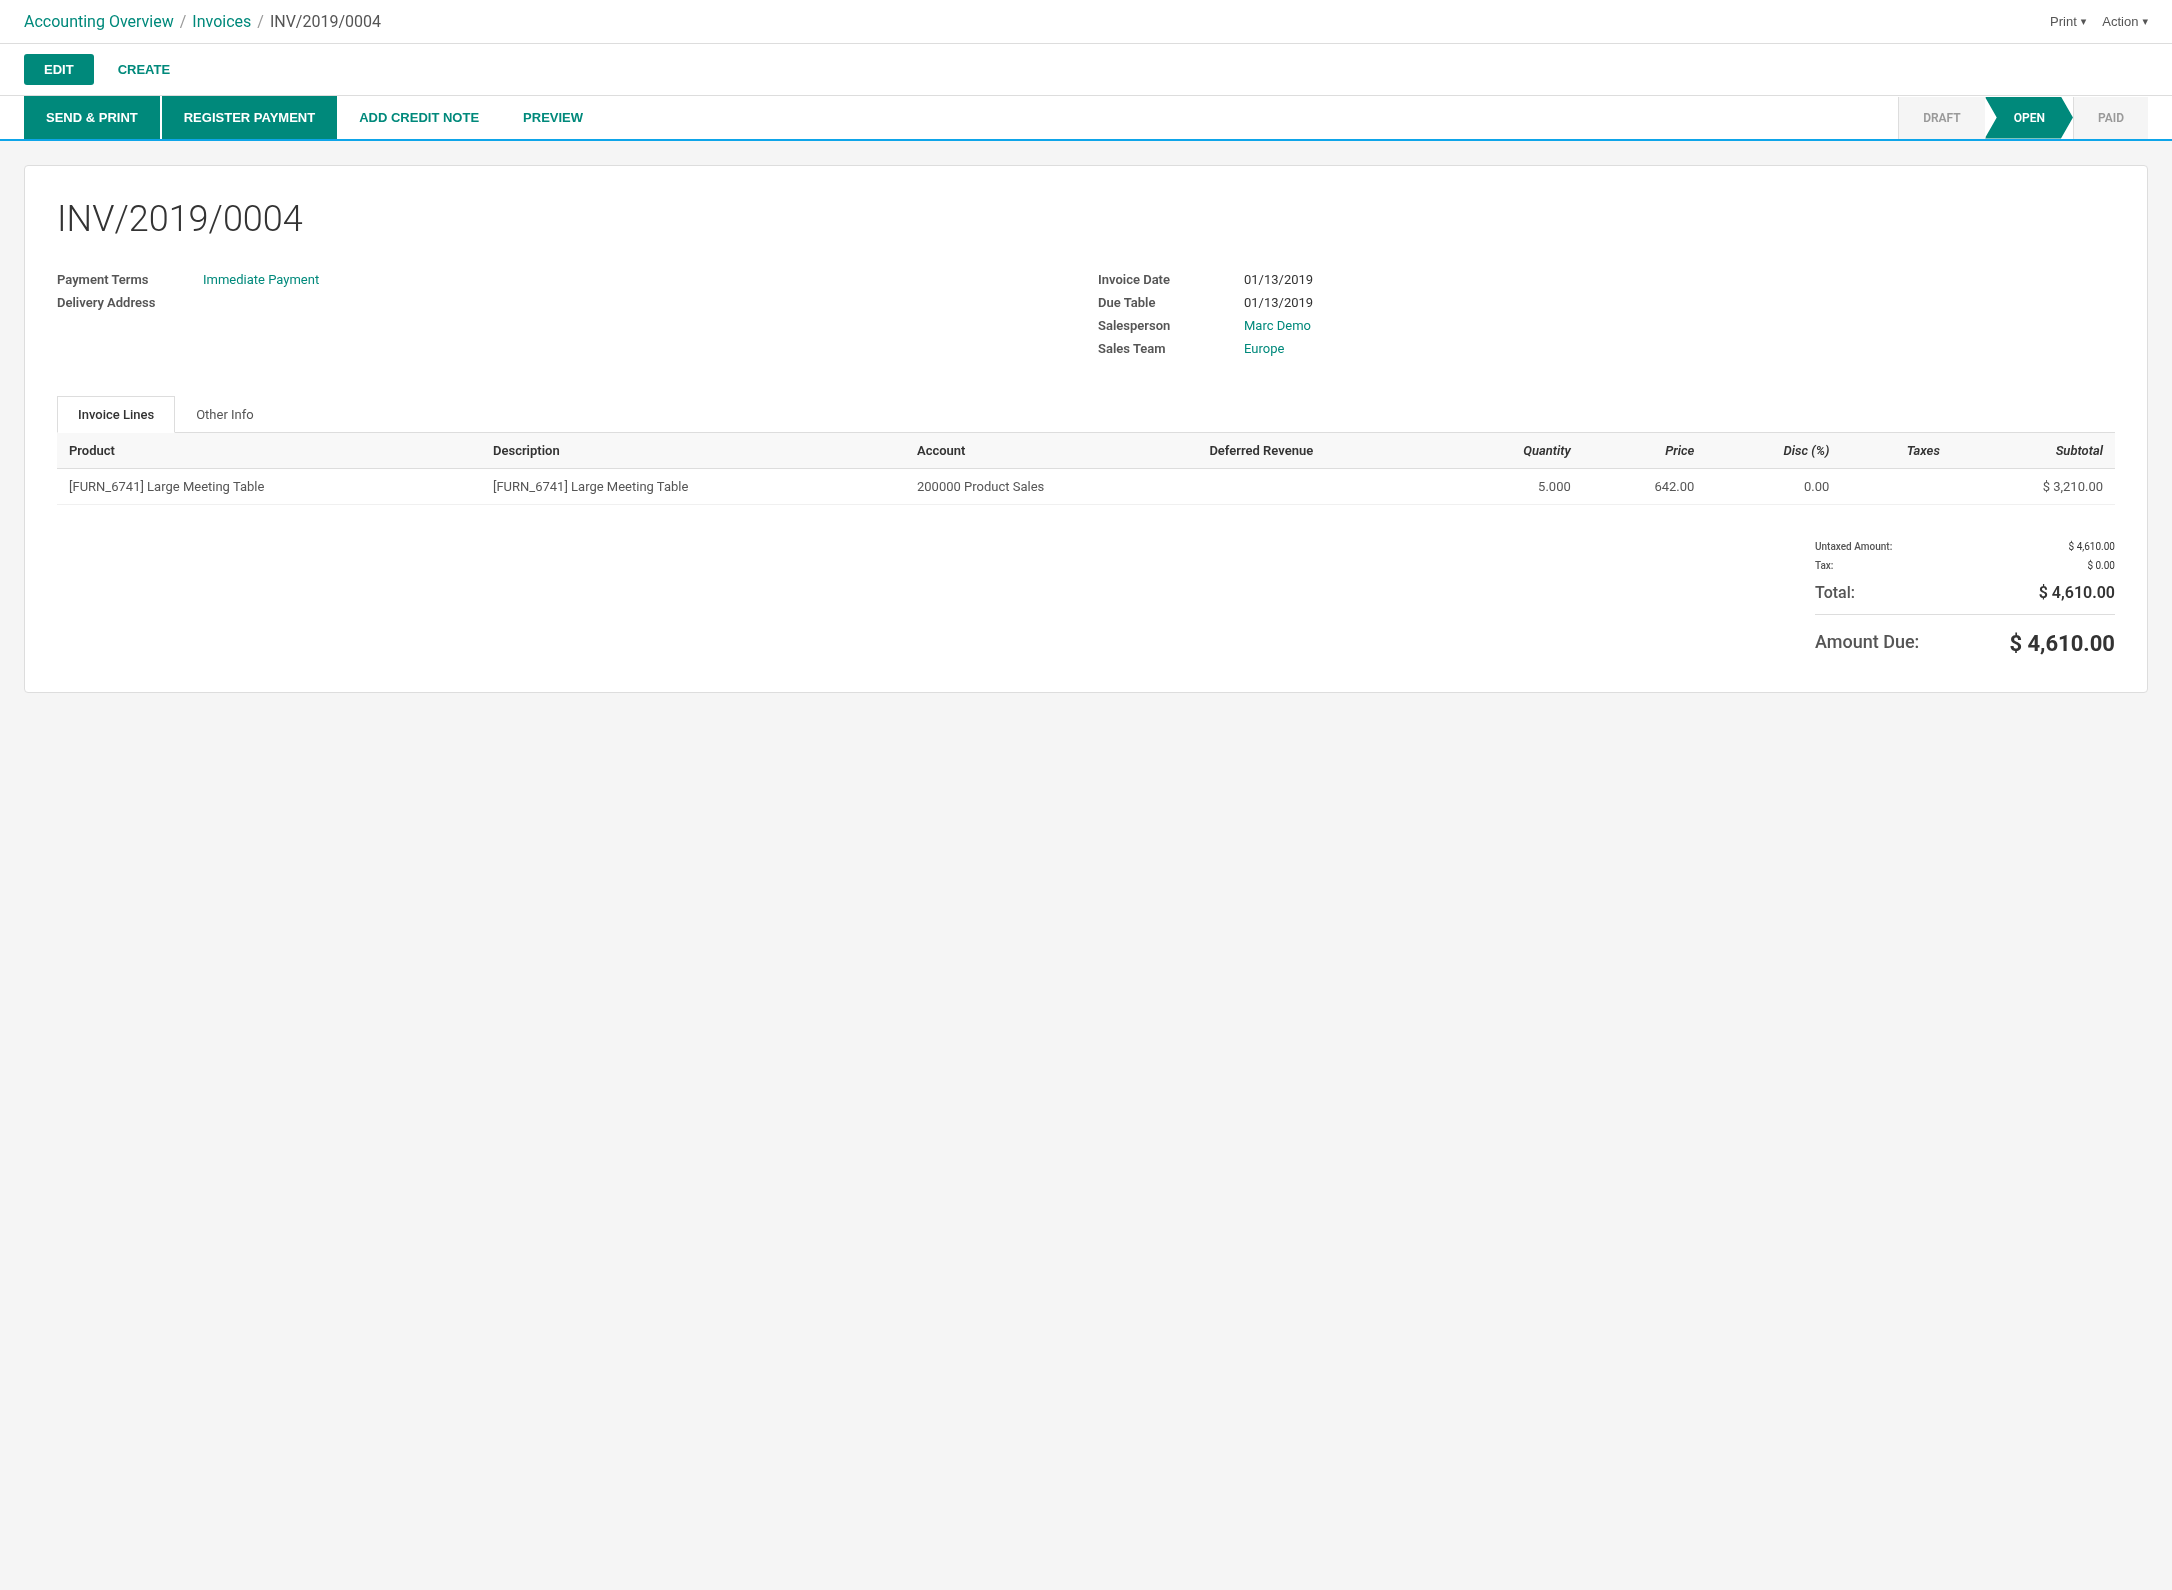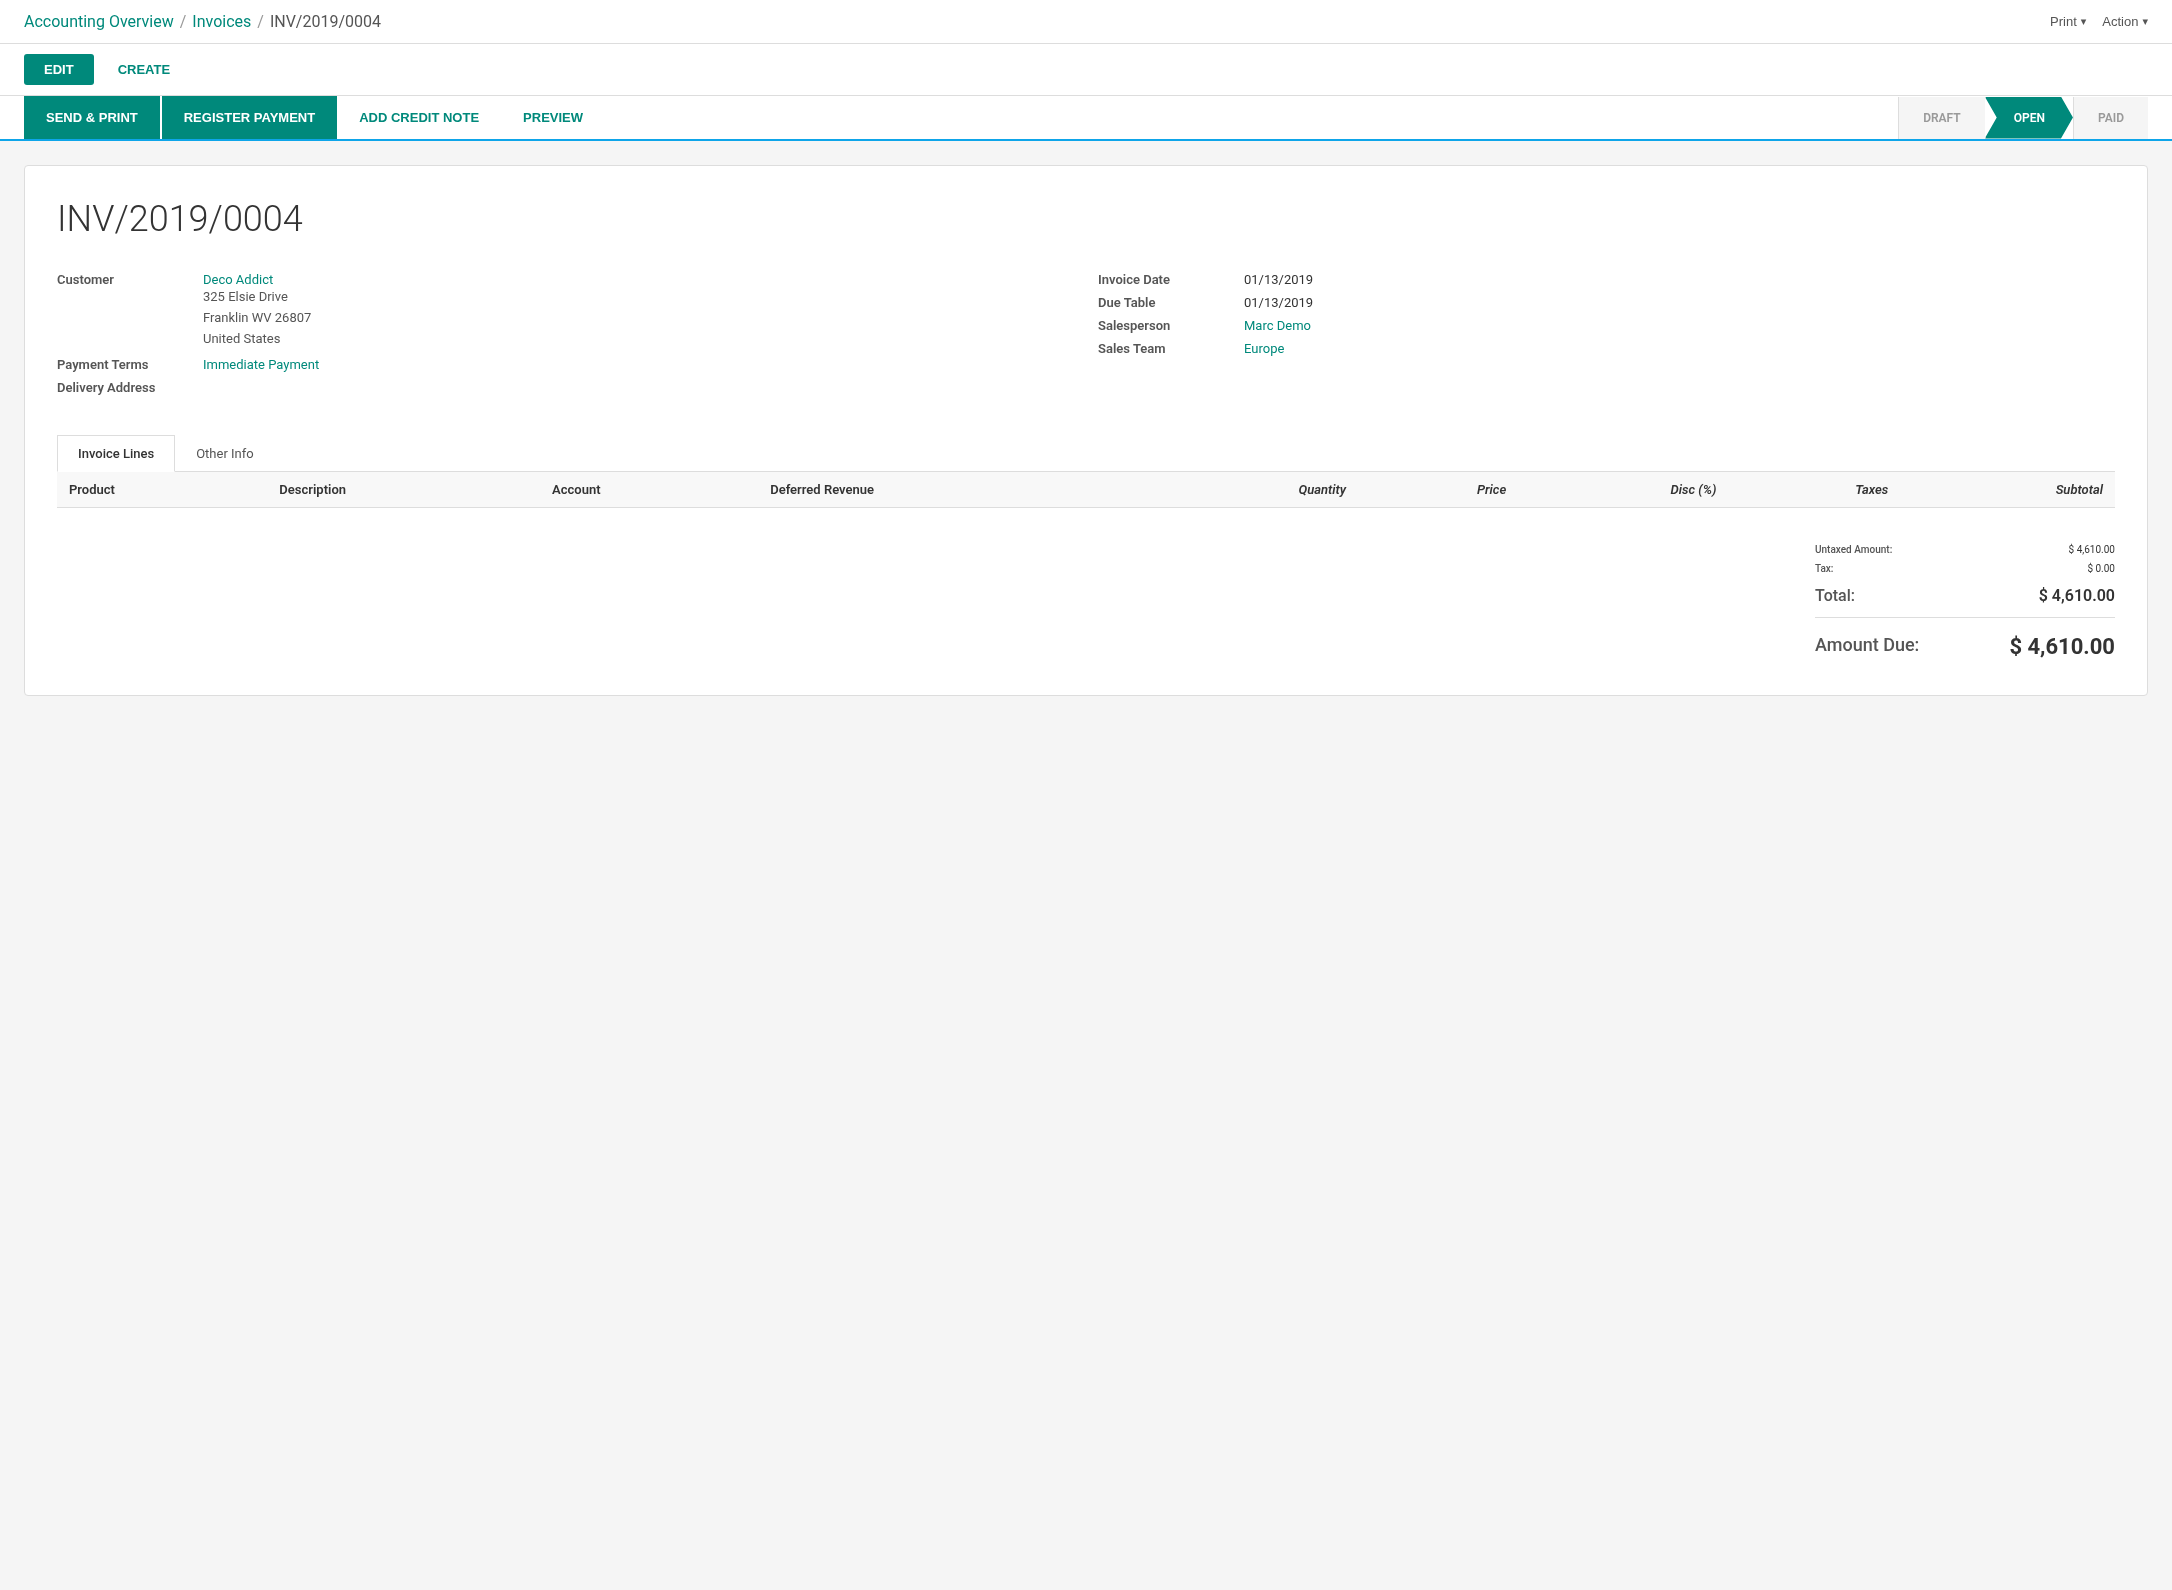--- a/index.html
+++ b/index.html
@@ -100,31 +100,20 @@
   </div>
 </div>
 
 <div class="main-content">
   <div class="invoice-card">
 
     <div class="invoice-number">INV/2019/0004</div>
 
     <div class="invoice-details">
       <div class="left-details">
-        <div class="detail-row">
-          <div class="detail-label">Customer</div>
-          <div>
-            <div class="detail-value link">Deco Addict</div>
-            <div class="address-block">
-              <div>325 Elsie Drive</div>
-              <div>Franklin WV 26807</div>
-              <div>United States</div>
-            </div>
-          </div>
-        </div>
         <div class="detail-row payment-row">
           <div class="detail-label">Payment Terms</div>
           <div class="detail-value link">Immediate Payment</div>
         </div>
         <div class="detail-row delivery-row">
           <div class="detail-label">Delivery Address</div>
           <div class="detail-value"></div>
         </div>
       </div>
 
@@ -161,20 +150,31 @@
           <th>Account</th>
           <th>Deferred Revenue</th>
           <th class="right">Quantity</th>
           <th class="right">Price</th>
           <th class="right">Disc (%)</th>
           <th class="right">Taxes</th>
           <th class="right">Subtotal</th>
         </tr>
       </thead>
       <tbody id="invoice-tbody">
+      <tr>
+            <td>[FURN_6741] Large Meeting Table</td>
+            <td>[FURN_6741] Large Meeting Table</td>
+            <td>200000 Product Sales</td>
+            <td></td>
+            <td class="right">5.000</td>
+            <td class="right">642.00</td>
+            <td class="right">0.00</td>
+            <td class="right"></td>
+            <td class="right">$ 3,210.00</td>
+          </tr>
         </tbody>
     </table>
 
     <div class="totals-section">
       <div class="totals-table">
         <div class="totals-row">
           <span class="tlabel">Untaxed Amount:</span>
           <span class="tvalue">$ 4,610.00</span>
         </div>
         <div class="totals-row">

